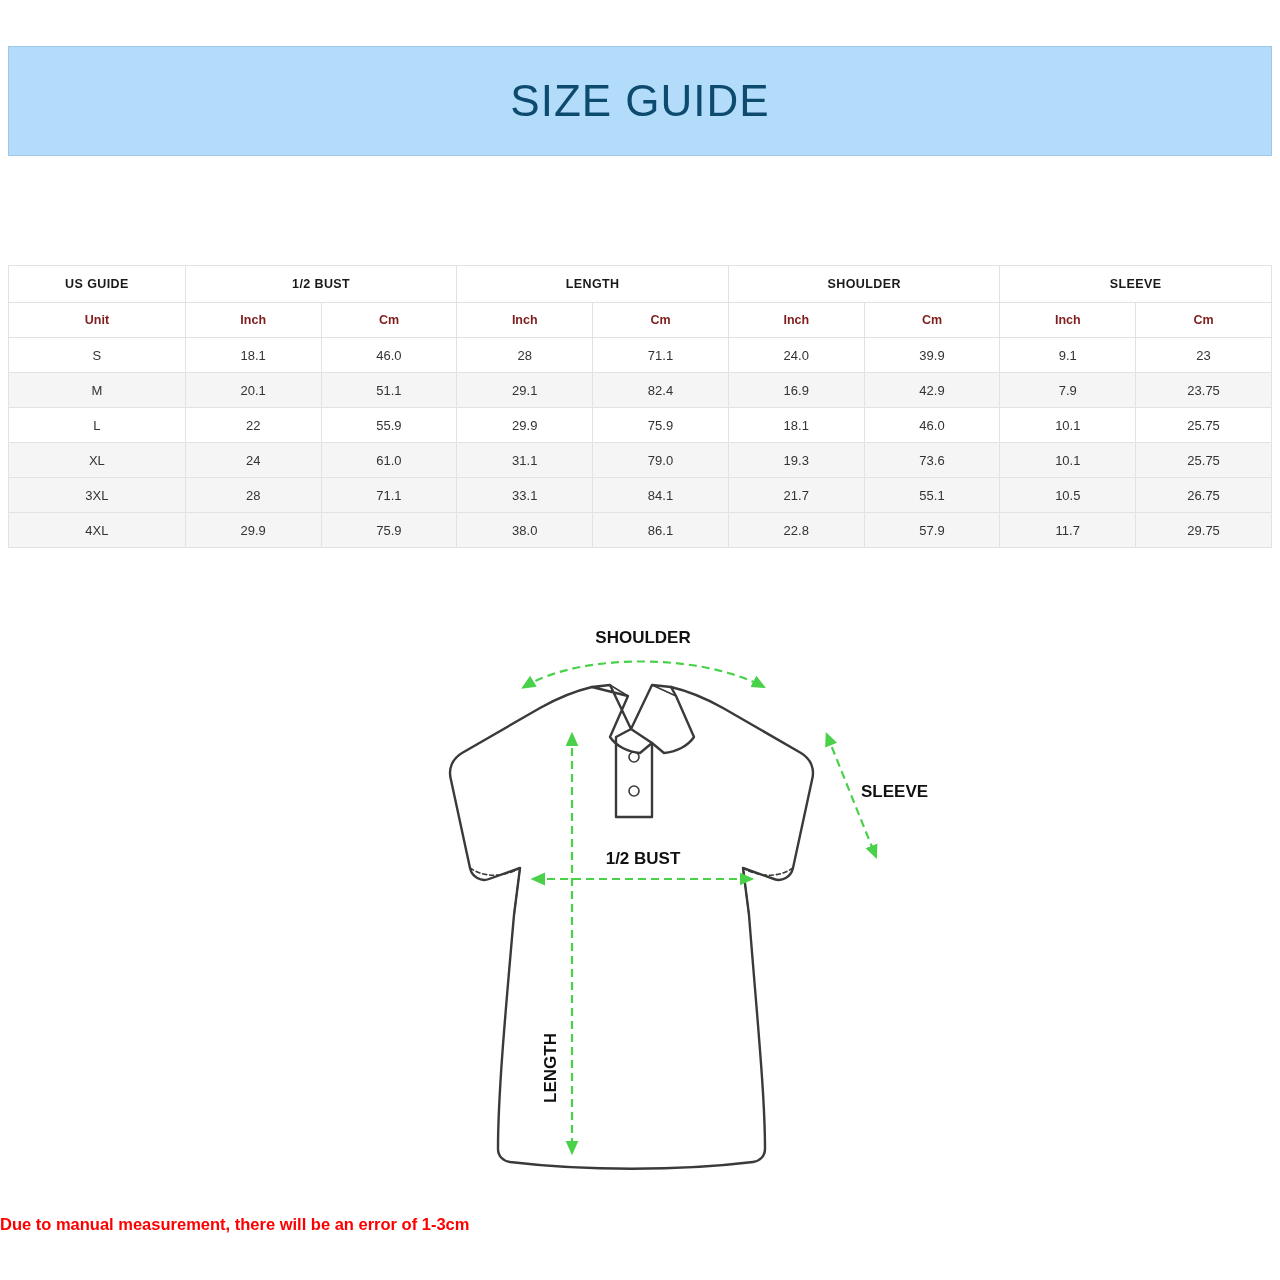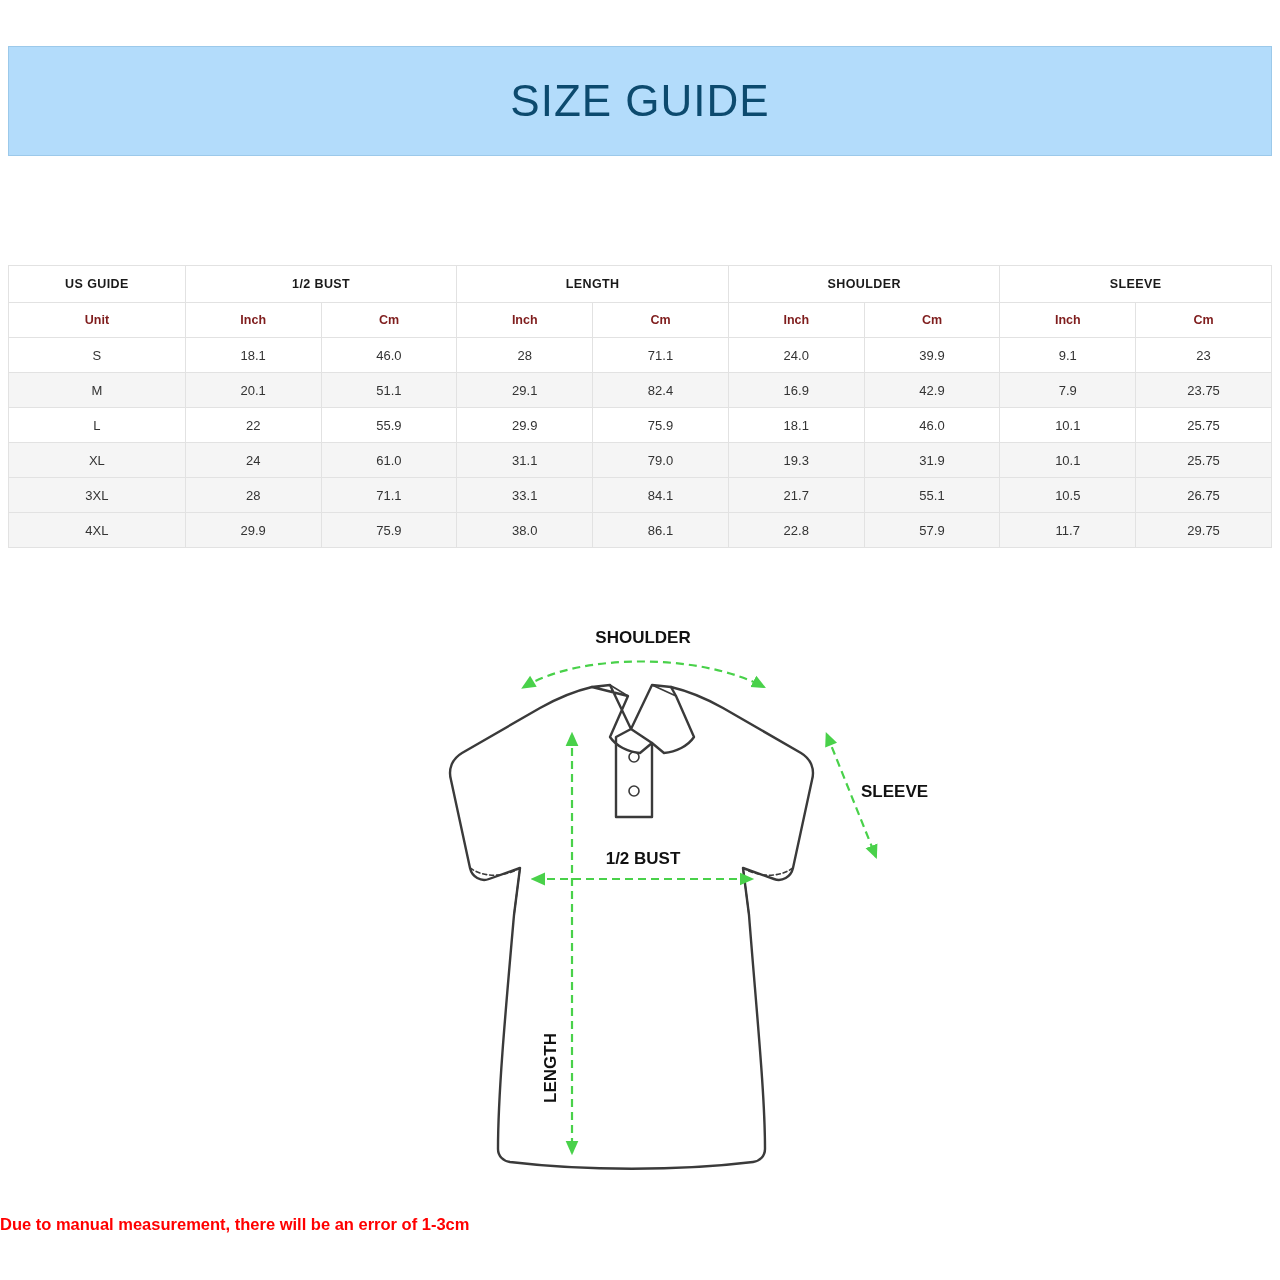--- a/index.html
+++ b/index.html
@@ -175,21 +175,21 @@
         <td>25.75</td>
       </tr>
 
       <tr class="alt">
         <td>XL</td>
         <td>24</td>
         <td>61.0</td>
         <td>31.1</td>
         <td>79.0</td>
         <td>19.3</td>
-        <td>31.9</td>
+        <td>73.6</td>
         <td>10.1</td>
         <td>25.75</td>
       </tr>
 
 
       <tr class="alt">
         <td>3XL</td>
         <td>28</td>
         <td>71.1</td>
         <td>33.1</td>

